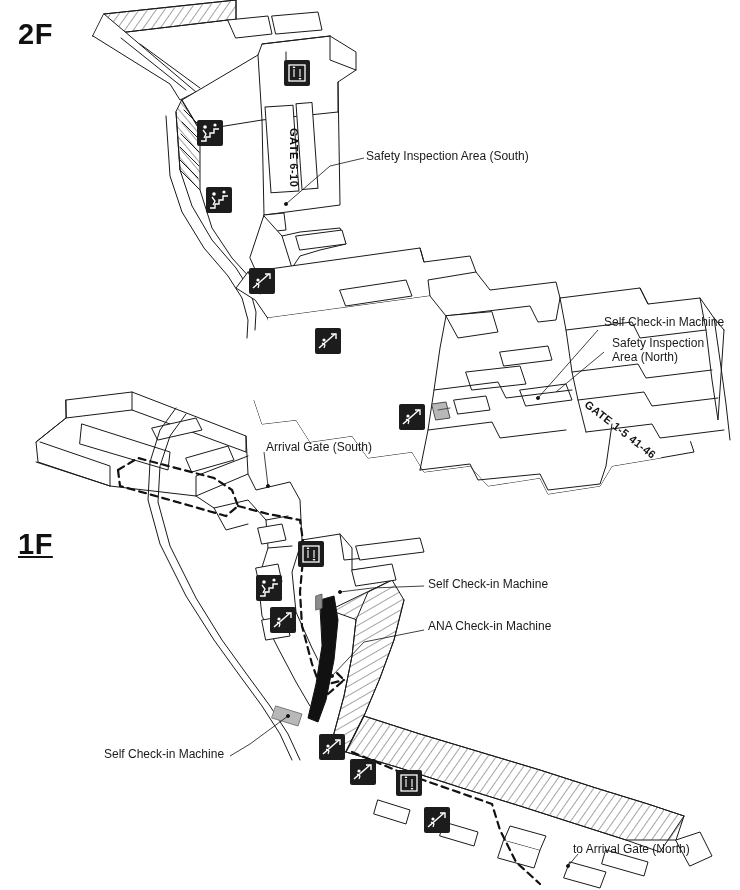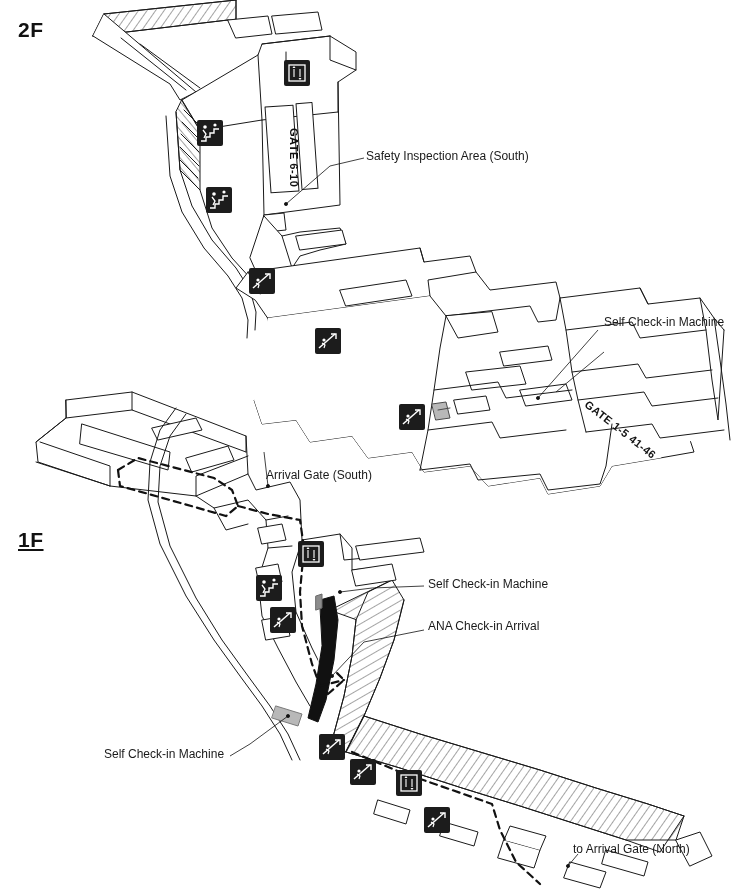--- a/index.html
+++ b/index.html
@@ -20,21 +20,21 @@
   #map-svg {
     position: absolute;
     left: 0;
     top: 0;
     width: 740px;
     height: 890px;
   }
   .floor-label {
     position: absolute;
     font-family: "Liberation Sans", sans-serif;
-    font-size: 21px;
+    font-size: 29px;
     font-weight: bold;
     color: #111111;
     letter-spacing: 0.5px;
   }
   .callout-label {
     position: absolute;
     font-family: "Liberation Sans", sans-serif;
     font-size: 12px;
     color: #1a1a1a;
     white-space: nowrap;
@@ -248,23 +248,24 @@
   </svg>
 
   <div class="floor-label" style="left:18px; top:18px;">2F</div>
   <div class="floor-label" style="left:18px; top:528px;text-decoration:underline;">1F</div>
 
   <div class="gate-label" style="left:300px; top:128px; transform: rotate(90deg); transform-origin: left top;">GATE 6-10</div>
   <div class="gate-label" style="left:590px; top:398px; transform: rotate(38deg); transform-origin: left top;">GATE 1-5 41-46</div>
 
   <div class="callout-label" style="left:366px; top:149px;">Safety Inspection Area (South)</div>
   <div class="callout-label" style="left:604px; top:315px;">Self Check-in Machine</div>
-  <div class="callout-label" style="left:266px; top:440px;margin-top:28px;">Arrival Gate (South)</div>
+  <div class="callout-label two-line" style="left:612px; top:336px;">Safety Inspection Area (North)</div>
+  <div class="callout-label" style="left:266px; top:440px;">Arrival Gate (South)</div>
   <div class="callout-label" style="left:428px; top:577px;">Self Check-in Machine</div>
-  <div class="callout-label" style="left:428px; top:619px;">ANA Check-in Arrival</div>
+  <div class="callout-label" style="left:428px; top:619px;">ANA Check-in Machine</div>
   <div class="callout-label" style="left:104px; top:747px;">Self Check-in Machine</div>
   <div class="callout-label" style="left:573px; top:842px;">to Arrival Gate (North)</div>
 
   <div class="icon-box" style="left:284px; top:60px;">
     <svg viewBox="0 0 26 26" aria-hidden="true">
       <rect x="5" y="5" width="16" height="16" fill="none" stroke="#ffffff" stroke-width="1.3"></rect>
       <path d="M10 9 L10 17 M16 9 L16 17" stroke="#ffffff" stroke-width="1.1"></path>
       <path d="M8.5 8 L10 6 L11.5 8 Z M14.5 18 L16 20 L17.5 18 Z" fill="#ffffff"></path>
     </svg>
   </div>

